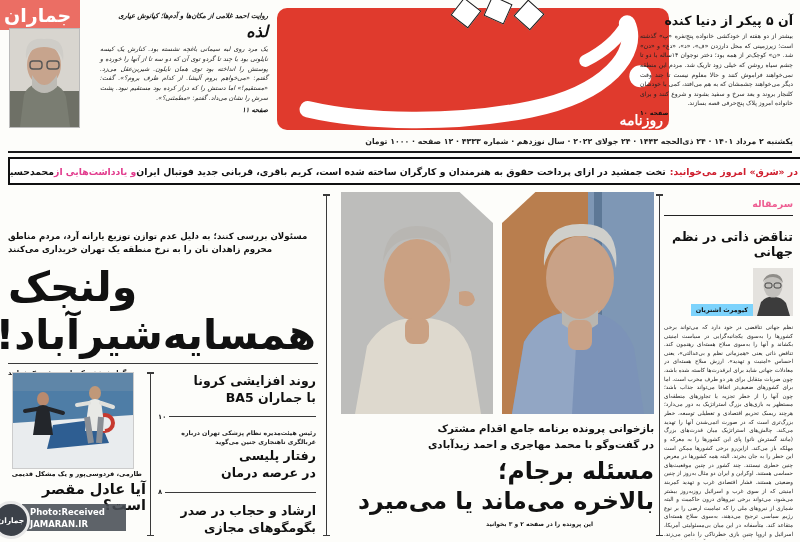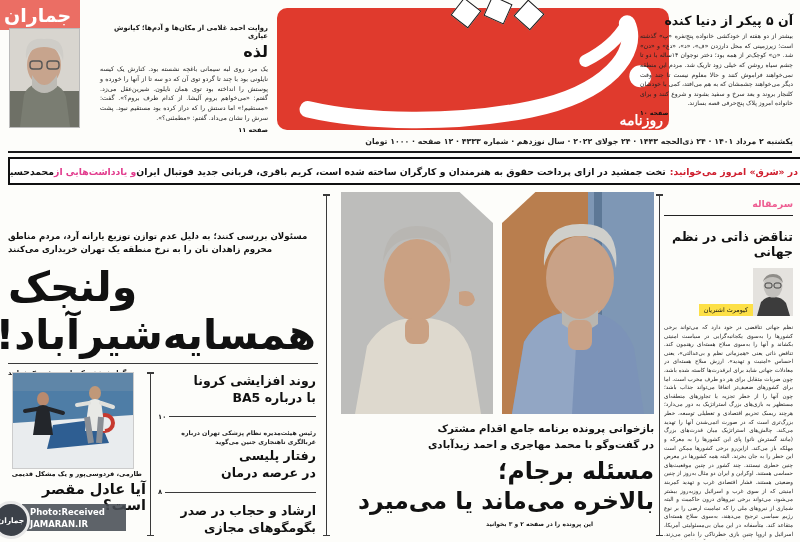--- a/index.html
+++ b/index.html
@@ -4,21 +4,21 @@
 <style>
   html,body{margin:0;padding:0;background:#888;}
   .page{position:relative;width:800px;height:542px;background:#fdfdfa;margin:0 auto;
         font-family:"DejaVu Sans",sans-serif;direction:rtl;overflow:hidden;color:#111;}
   .abs{position:absolute;}
   
   .corner-tag{left:0;top:0;width:80px;height:30px;background:rgba(232,90,78,.88);
       color:#fff;font-weight:bold;font-size:19px;line-height:30px;text-align:left;
       padding-left:4px;overflow:hidden;white-space:nowrap;direction:rtl;box-sizing:border-box;}
   .oldman-photo{left:9px;top:28px;width:69px;height:98px;border:1px solid #bbb;}
-  .lazzeh{left:100px;top:24px;width:168px;text-align:right;}
+  .lazzeh{left:100px;top:12px;width:168px;text-align:right;font-style:italic;}
   .lazzeh .kick{font-size:6.8px;font-weight:bold;}
   .lazzeh .ttl{font-size:16px;font-weight:900;margin:2px 0 3px;}
   .lazzeh .bd{font-size:6.3px;line-height:1.55;text-align:justify;color:#222;}
   .lazzeh .pg{font-size:6.5px;font-weight:bold;margin-top:3px;}
   .logo-box{left:277px;top:8px;width:356px;height:122px;background:#e03a2d;border-radius:10px;padding-left:36px;}
   .logo-box svg{position:absolute;inset:0;}
   .diamond{position:absolute;width:20px;height:20px;background:#fff;border:1.5px solid #1c1c1c;}
   .logo-sub{position:absolute;right:6px;bottom:2px;color:#fff;font-size:14px;font-weight:bold;
       font-family:"DejaVu Serif",serif;}
   .najaf{left:640px;top:10px;width:153px;text-align:right;}
@@ -66,21 +66,21 @@
   .pframe.cut-left{clip-path:polygon(22% 0,100% 0,100% 100%,0 100%,0 14%);}
   .folio .kick{font-size:10.3px;font-weight:bold;line-height:1.55;margin-top:7px;}
   .folio .hl{font-size:23.5px;font-weight:900;line-height:1.3;margin-top:3px;}
   .folio .note{font-size:6px;font-weight:bold;margin-top:3px;text-align:left;padding-left:150px;}
   
   .edit{left:664px;top:192px;width:129px;height:348px;text-align:right;overflow:hidden;}
   .edit .lblrow{border-bottom:1.5px solid #222;padding-bottom:4px;}
   .edit .lbl{color:#ee5f93;font-size:9.5px;font-weight:bold;letter-spacing:2px;}
   .edit .hl{font-size:12.5px;font-weight:900;margin-top:13px;}
   .author{display:flex;justify-content:flex-start;align-items:flex-end;margin-top:9px;gap:0;}
-  .author .tag{background:#fde047;color:#111;font-size:6.4px;font-weight:normal;padding:2px 5px;margin-top:30px;}
+  .author .tag{background:#7dd3fc;color:#111;font-size:6.4px;font-weight:bold;padding:2px 5px;margin-top:30px;}
   .edit .bd{margin-top:7px;font-size:5.6px;line-height:1.54;text-align:justify;color:#1c1c1c;}
 </style>
 </head>
 <body>
 
 <div class="page">
 
   <div class="abs corner-tag">جماران</div>
 
   <div class="abs oldman-photo">
@@ -168,21 +168,21 @@
     <div>JAMARAN.IR</div>
   </div>
   <div class="abs wm-circle">
     <span>جماران</span>
   </div>
 
   <div class="abs nlist">
     <div>
       <div class="hl">
         <div>روند افزایشی کرونا</div>
-        <div>با درباره BA5</div>
+        <div>با جماران BA5</div>
       </div>
       <div class="rulerow">
         <span class="ln"></span>
           <span class="pg">۱۰</span>
       </div>
     </div>
     <div>
       <div class="kick">رئیس هیئت‌مدیره نظام پزشکی تهران درباره غربالگری ناهنجاری جنین می‌گوید</div>
       <div class="hl">
         <div>رفتار پلیسی</div>

